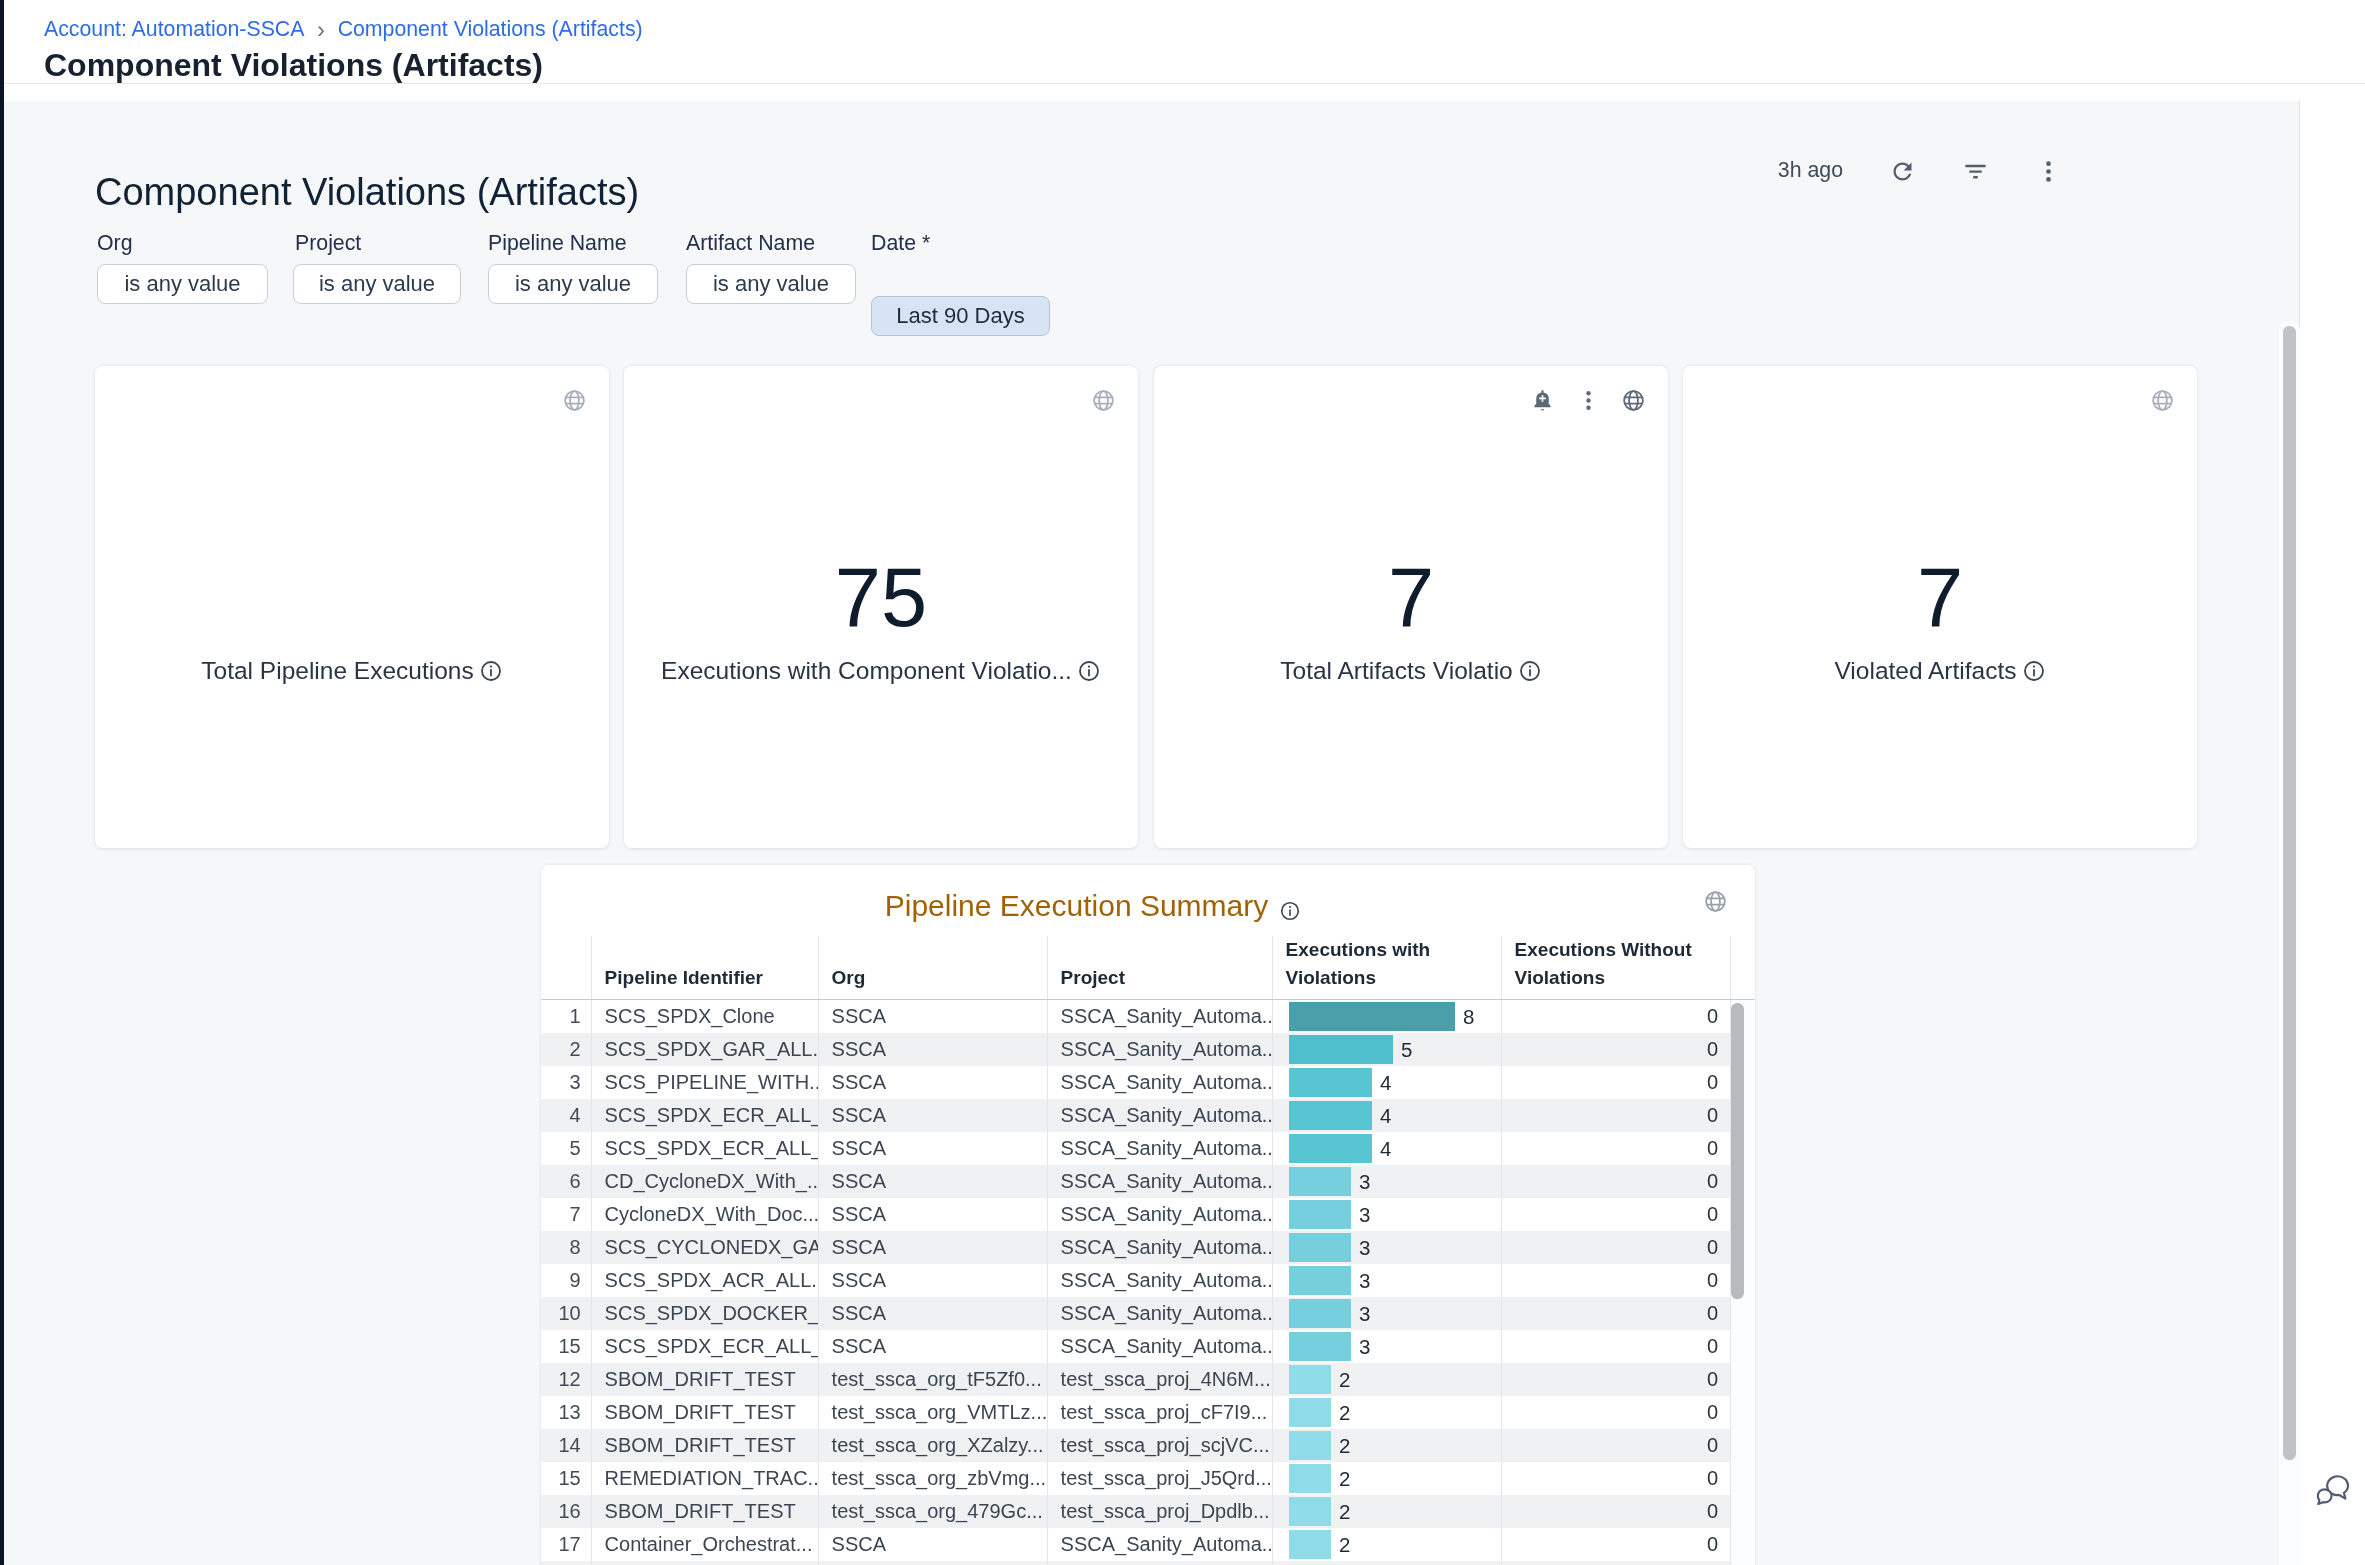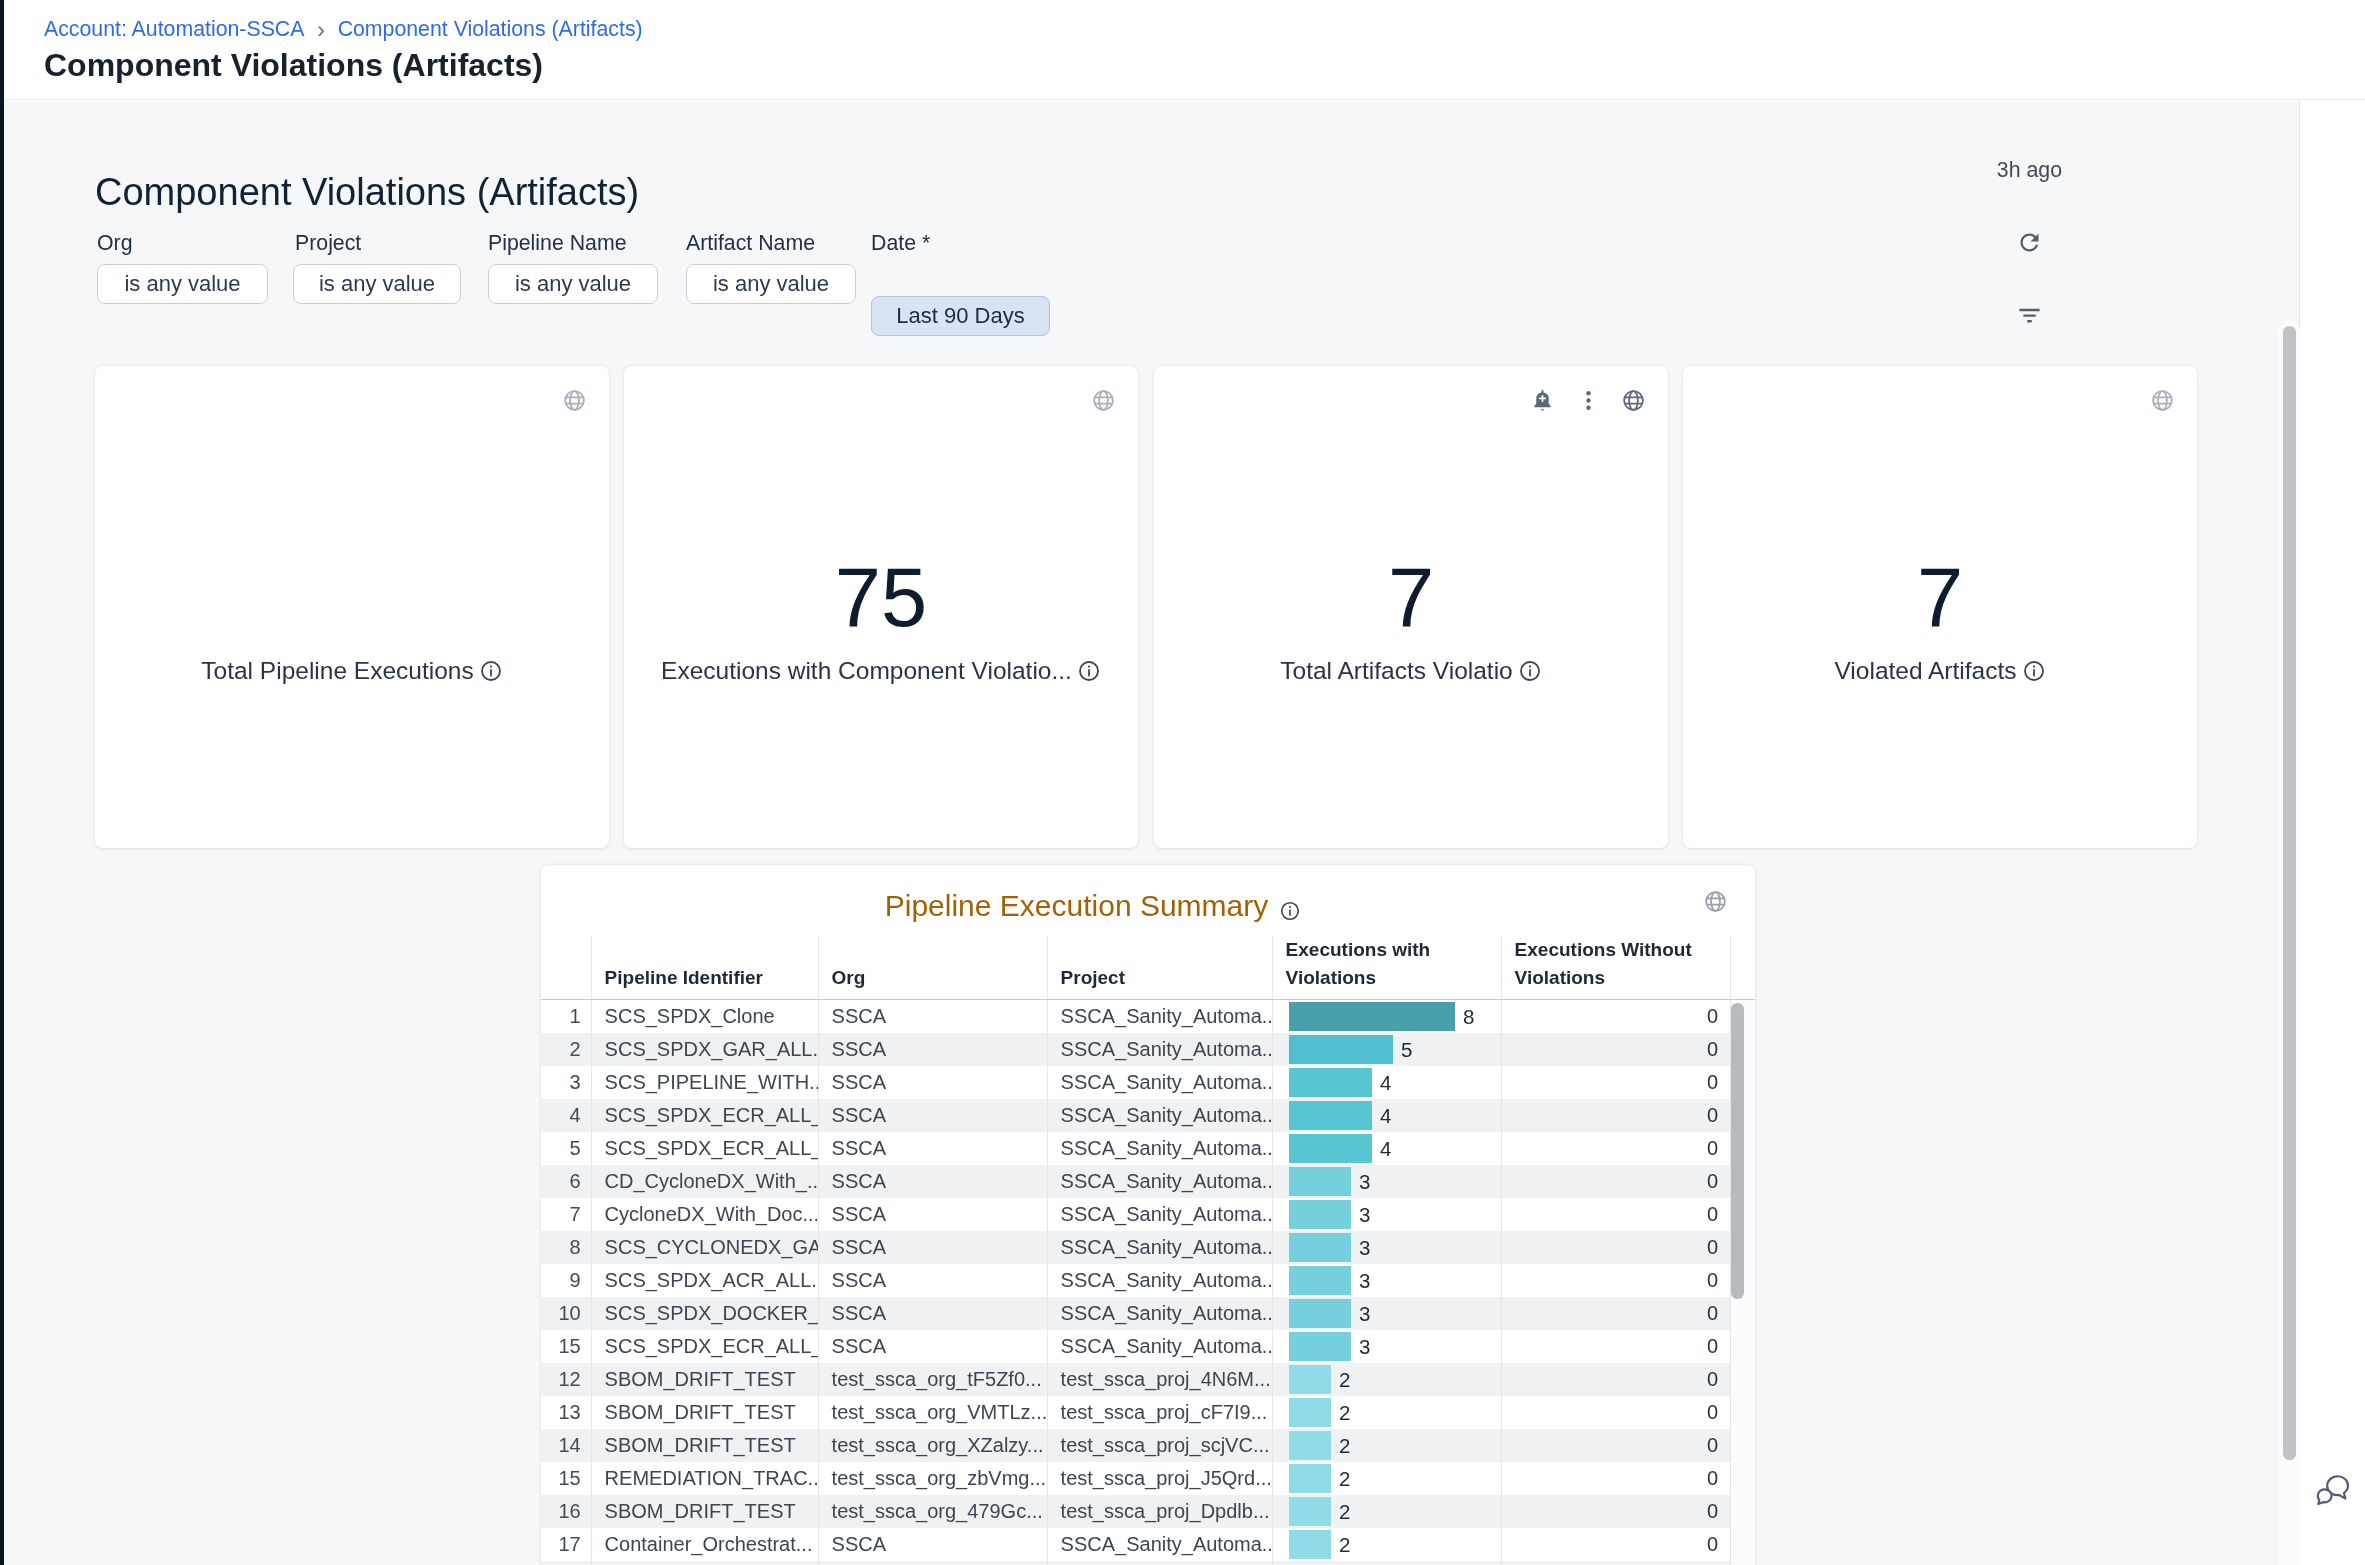--- a/index.html
+++ b/index.html
@@ -4,32 +4,32 @@
 <style>
   * { margin:0; padding:0; box-sizing:border-box; }
   html,body { width:2366px; height:1566px; overflow:hidden; background:#fff;
               font-family:"Liberation Sans","DejaVu Sans",sans-serif; }
   #root { position:relative; width:2366px; height:1566px; }
 
   
   .left-strip { position:absolute; left:0; top:0; width:4px; height:1566px; background:#0c1524; }
 
   
-  .top-header { position:absolute; left:4px; top:0; width:2362px; height:100px;
+  .top-header { position:absolute; left:4px; top:0; width:2362px; height:84px;
                 background:#fff; border-bottom:0.8px solid #e6e9ed; }
   .breadcrumb { position:absolute; left:40px; top:17.4px; font-size:21.3px; color:#2e6be5; display:flex; gap:12.6px; align-items:center; }
   .breadcrumb a { color:#2e6be5; text-decoration:none; cursor:pointer; }
   .crumb-sep { color:#6b7585; font-size:24px; line-height:21.3px; }
   .page-title { position:absolute; left:40px; top:47px; font-size:32px; font-weight:700; color:#17222e; }
 
   
   .dash { position:absolute; left:4px; top:101px; width:2296px; height:1465px; background:#f6f7f9; border-right:0.8px solid #dfe2e6; }
   .dash-title { position:absolute; left:91px; top:70px; font-size:38px; font-weight:500; color:#0f2236; }
 
-  .refresh-row { position:absolute; top:57px; right:237px; height:35px; display:flex; align-items:center; gap:46px;flex-direction:column; }
+  .refresh-row { position:absolute; top:57px; right:237px; height:35px; display:flex; align-items:flex-start; gap:46px; }
   .ago { font-size:21.3px; color:#3e4a58; }
   .icon-btn { width:27px; height:27px; cursor:pointer; display:inline-flex; align-items:center; justify-content:center; }
   .icon-btn svg { width:100%; height:100%; }
 
   
   .filter-label { position:absolute; top:130px; font-size:21.3px; color:#22304a; }
   .filter-box { position:absolute; top:163px; height:40px; background:#fff; border:1.6px solid #c9ced6;
                 border-radius:8px; display:flex; align-items:center; justify-content:center;
                 font-size:22px; color:#2c3a4e; cursor:pointer; }
   .filter-box.active { background:#d8e4f3; border-color:#b7c3d4; color:#1d2c3e;margin-top:32px; }

